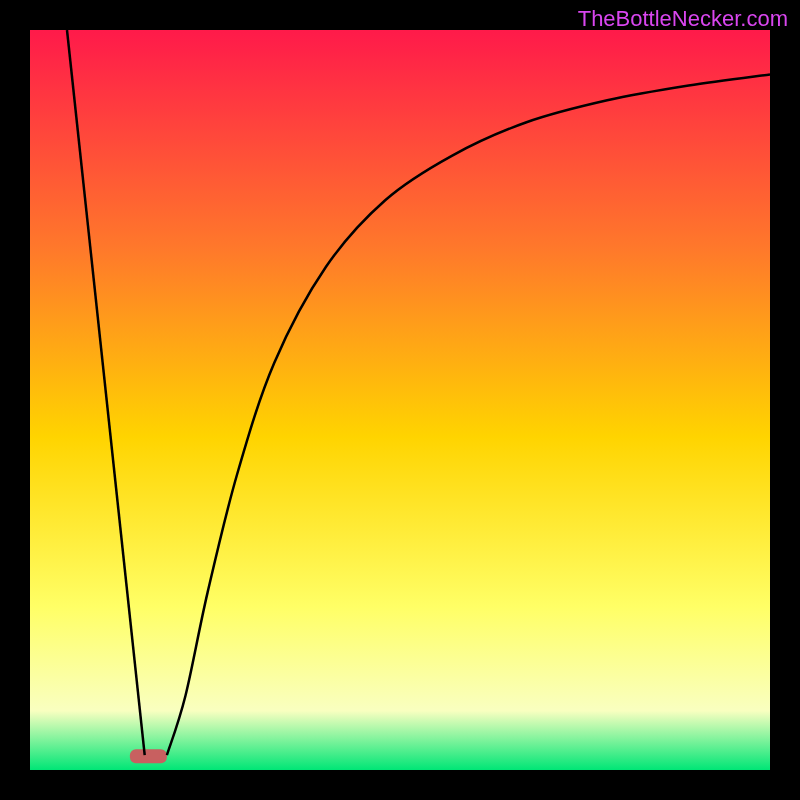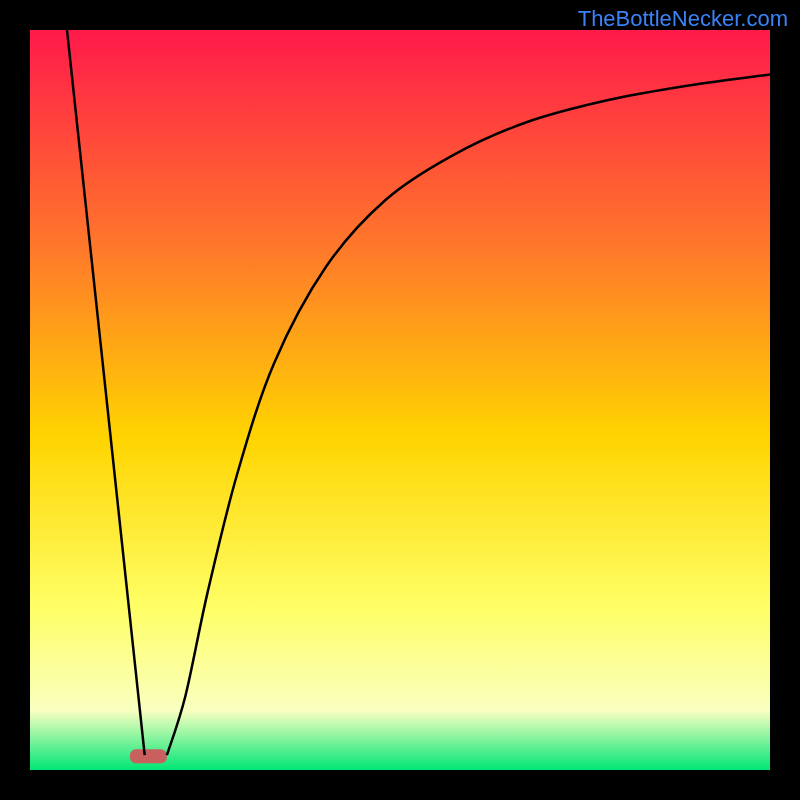--- a/index.html
+++ b/index.html
@@ -11,21 +11,21 @@
       width: 800px;
       height: 800px;
       background: #000;
       position: relative;
       overflow: hidden;
     }
     .watermark {
       position: absolute;
       top: 6px;
       right: 12px;
-      color: #3b82f6;
+      color: #d946ef;
       font-family: Arial, sans-serif;
       font-size: 22px;
       z-index: 10;
     }
     .plot-area {
       position: absolute;
       top: 30px;
       left: 30px;
       width: 740px;
       height: 740px;

